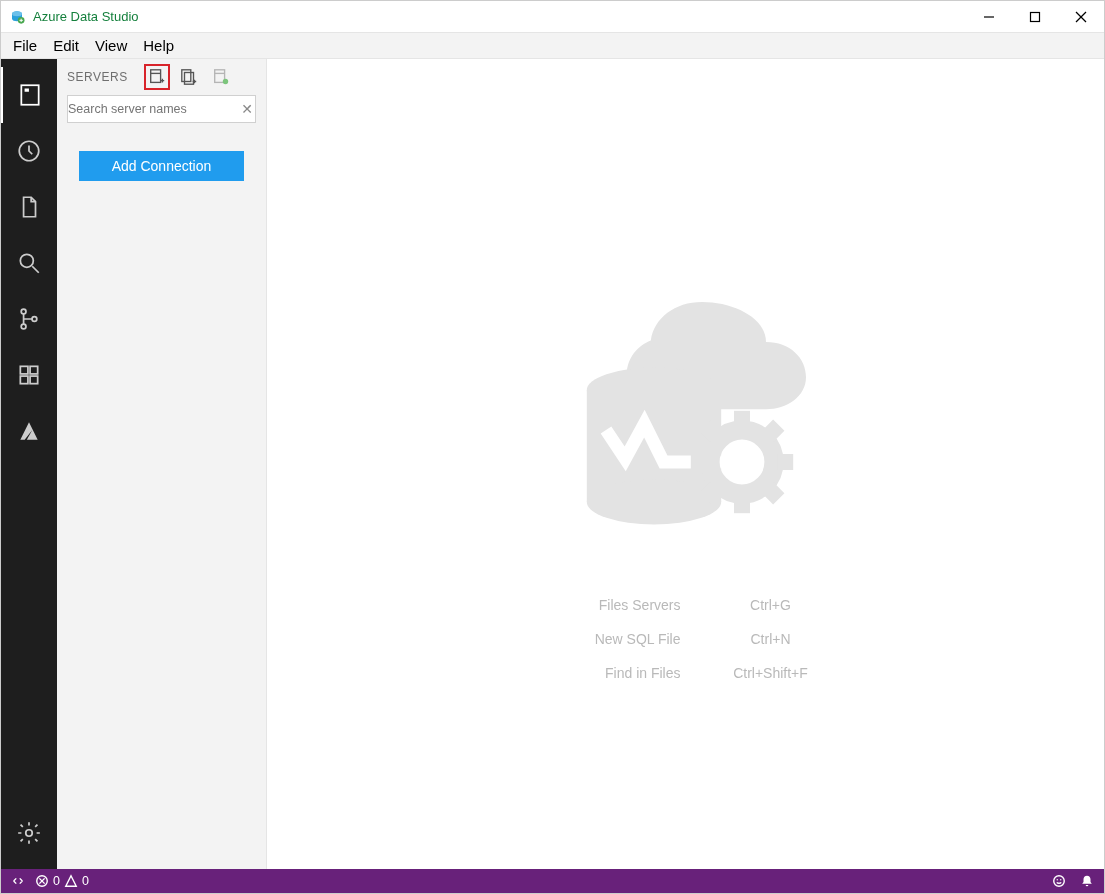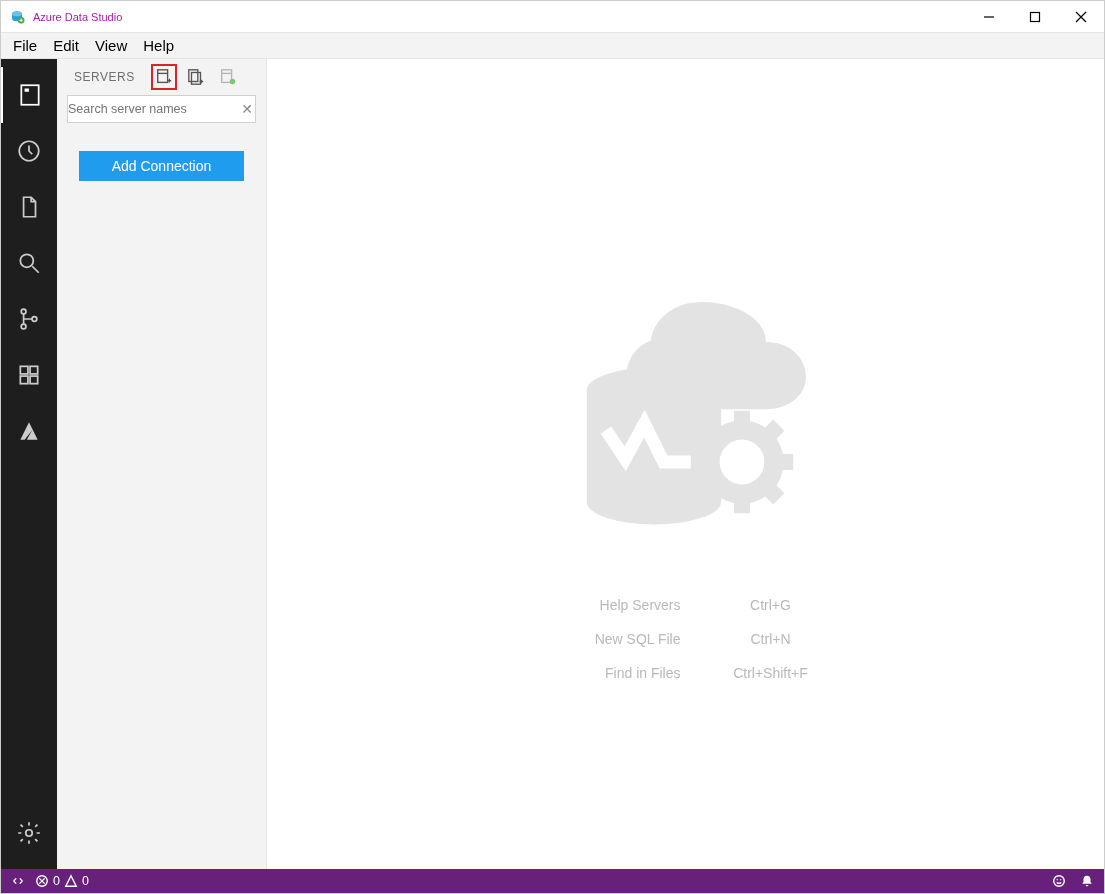--- a/index.html
+++ b/index.html
@@ -17,21 +17,21 @@
   
   .titlebar {
     height: 32px;
     background: #fff;
     display: flex;
     align-items: center;
     padding: 0 0 0 6px;
     border-bottom: 1px solid #e5e5e5;
   }
   .titlebar .app-icon { width: 20px; height: 20px; margin-right: 6px; display:flex; align-items:center; justify-content:center;}
-  .titlebar .app-title { font-size: 11px; color: #a21caf; flex: 0 0 auto; }
+  .titlebar .app-title { font-size: 13px; color: #15803d; flex: 0 0 auto; }
   .titlebar .spacer { flex: 1; }
   .win-ctrl { width: 46px; height: 32px; display:flex; align-items:center; justify-content:center; }
   .win-ctrl svg { width: 12px; height: 12px; stroke: #000; stroke-width:1.2; fill:none; }
   
   .menubar {
     height: 26px;
     background: #f3f3f3;
     display:flex;
     align-items:center;
     padding: 0 4px;
@@ -68,21 +68,21 @@
     width: 210px;
     background: #f3f3f3;
     border-right: 1px solid #e5e5e5;
     display:flex;
     flex-direction:column;
   }
   .sidebar-header {
     height: 36px;
     display:flex;
     align-items:center;
-    padding: 0 17px;
+    padding: 0 10px;
     gap:6px;
   }
   .sidebar-header .title { font-size:12px; color:#6f6f6f; letter-spacing:0.5px; flex:0 0 auto; margin-right:10px;}
   .sidebar-header .hdr-icon { width:26px; height:26px; display:flex; align-items:center; justify-content:center; }
   .sidebar-header .hdr-icon svg { width:18px; height:18px; stroke:#555; fill:none; stroke-width:1.5; }
   .hdr-icon.highlighted { border: 2px solid #d8232a; }
   .hdr-icon.disabled svg { stroke:#b5b5b5; }
   .search-box {
     margin: 0 10px;
     height: 28px;
@@ -277,21 +277,21 @@
             <line x1="22" y1="0" x2="32" y2="0"></line>
           <line x1="-23" y1="-23" x2="-16" y2="-16"></line>
             <line x1="16" y1="16" x2="23" y2="23"></line>
           <line x1="-23" y1="23" x2="-16" y2="16"></line>
             <line x1="16" y1="-16" x2="23" y2="-23"></line>
         </g>
       </g>
     </svg>
     <div class="welcome-table">
       <div class="row">
-        <div class="label">Help Servers</div>
+        <div class="label">Files Servers</div>
         <div class="shortcut">Ctrl+G</div>
       </div>
       <div class="row">
         <div class="label">New SQL File</div>
         <div class="shortcut">Ctrl+N</div>
       </div>
       <div class="row">
         <div class="label">Find in Files</div>
         <div class="shortcut">Ctrl+Shift+F</div>
       </div>

